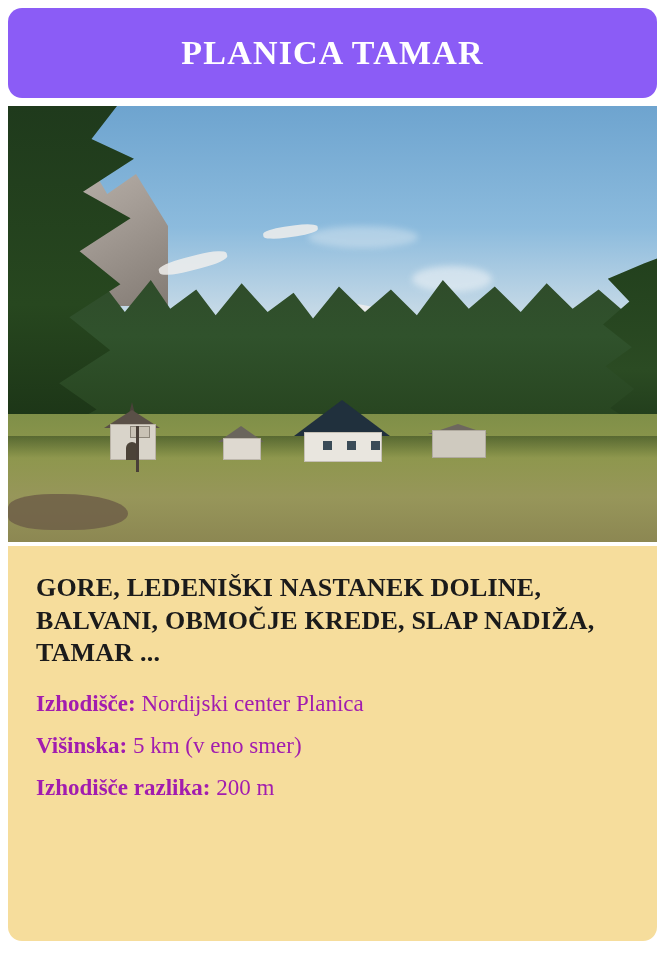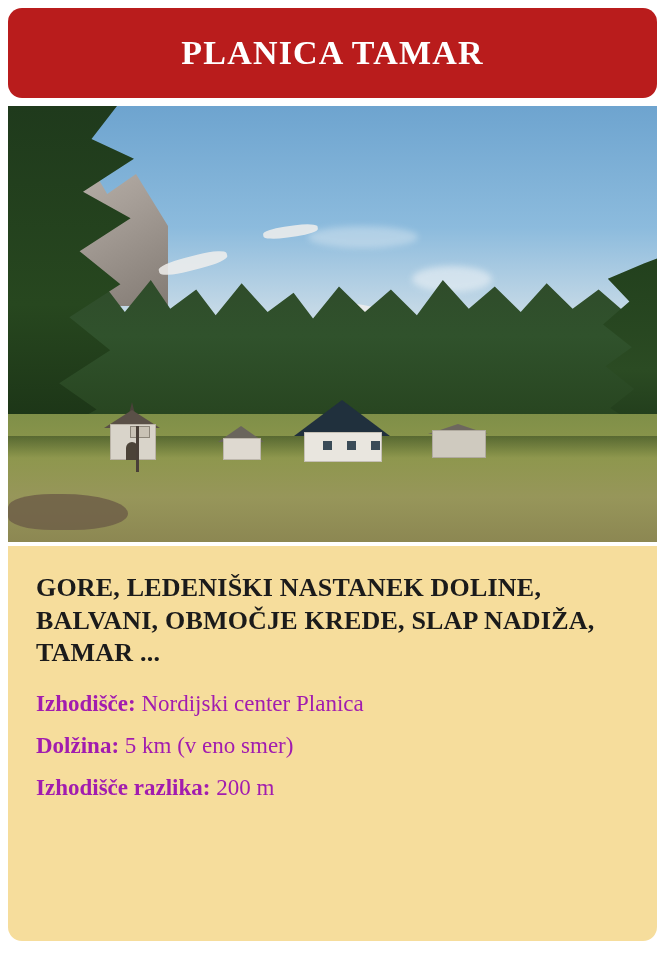--- a/index.html
+++ b/index.html
@@ -21,21 +21,21 @@
     box-sizing: border-box;
   }
 
   
   .header {
     position: absolute;
     left: 8px;
     top: 8px;
     width: 649px;
     height: 90px;
-    background: #b91c1c;
+    background: #8b5cf6;
     border-radius: 14px;
     display: flex;
     align-items: center;
     justify-content: center;
     box-sizing: border-box;
   }
   .header-title {
     color: #ffffff;
     font-family: "Liberation Serif", serif;
     font-weight: bold;
@@ -325,21 +325,21 @@
   </div>
 
   <div class="info">
     <h2 class="info-heading">GORE, LEDENIŠKI NASTANEK DOLINE, BALVANI, OBMOČJE KREDE, SLAP NADIŽA, TAMAR ...</h2>
     <ul class="detail-list">
       <li class="detail-row">
         <span class="detail-label">Izhodišče:</span>
         <span class="detail-value">Nordijski center Planica</span>
       </li>
       <li class="detail-row">
-        <span class="detail-label">Dolžina:</span>
+        <span class="detail-label">Višinska:</span>
         <span class="detail-value">5 km (v eno smer)</span>
       </li>
       <li class="detail-row">
         <span class="detail-label">Izhodišče razlika:</span>
         <span class="detail-value">200 m</span>
       </li>
     </ul>
   </div>
 
 </div>

